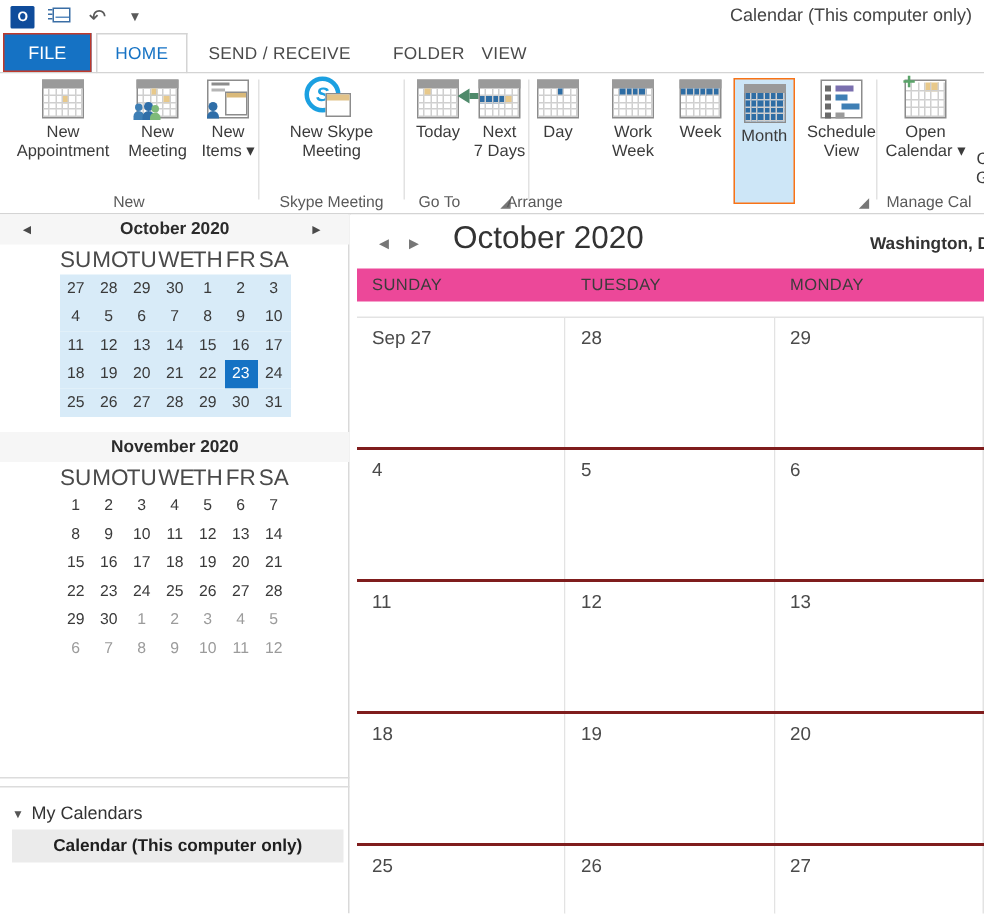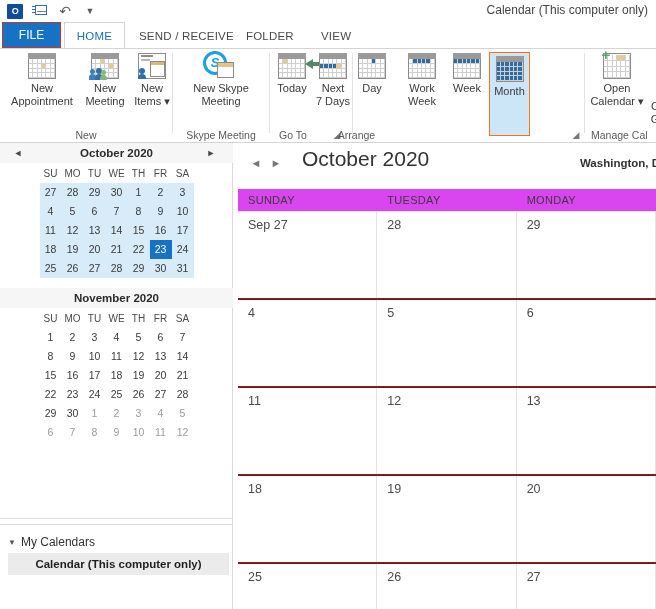--- a/index.html
+++ b/index.html
@@ -152,21 +152,21 @@
     font-size:9px; color:#4a4a4a;
   }
   .mini-nav.prev { left:8px; }
   .mini-nav.next { right:12px; }
   .mini-grid {
     display:grid; grid-template-columns:repeat(7, 22px);
     justify-content:center; margin-top:2px;
   }
   .mini-grid .dow {
     height:18px; line-height:18px; text-align:center;
-    font-size:10px; color:#4a4a4a;
+    font-size:15px; color:#4a4a4a;
   }
   .mini-grid .day {
     height:19px; line-height:19px; text-align:center;
     font-size:10.5px; color:#3a3a3a;
   }
   .mini-grid .day.other { color:#9b9b9b; }
   .mini-grid .day.inrange { background:#d8ebf8; }
   .mini-grid .day.today { background:#1572c4; color:#fff; }
   .pane-divider { position:absolute; left:0; width:233px; height:1px; background:#dcdcdc; }
 
@@ -200,22 +200,22 @@
   .cal-nav.next { left:34px; }
   .cal-title {
     position:absolute; left:68px; top:4px;
     font-size:21px; color:#333; font-weight:normal; white-space:nowrap;
   }
   .cal-location {
     position:absolute; right:-4px; top:14px;
     font-size:11.5px; font-weight:bold; color:#333; white-space:nowrap;
   }
   .dowbar {
-    position:absolute; left:4px; top:46px; width:418px; height:22px;
-    background:#d946ef; display:flex;
+    position:absolute; left:4px; top:36px; width:418px; height:22px;
+    background:#ec4899; display:flex;
   }
   .dowbar .c {
     width:159px; height:22px; line-height:22px; padding-left:10px;
     font-size:11px; color:#3b3b3b; letter-spacing:0.3px;
   }
   .calgrid {
     position:absolute; left:4px; top:68px; width:418px; height:398px;
     border-top:1px solid #e3e3e3;
   }
   .calrow {
@@ -257,21 +257,21 @@
         <span class="chev-icon">▼</span>
       </div>
     </div>
     <div class="win-title">Calendar (This computer only)</div>
   </div>
 
   <div class="tabstrip">
     <div class="tab-file">FILE</div>
     <div class="tab active" style="left:64px; width:61px;">HOME</div>
     <div class="tab" style="left:129px;">SEND / RECEIVE</div>
-    <div class="tab" style="left:236px;">FOLDER</div>
+    <div class="tab" style="left:252px;">FOLDER</div>
     <div class="tab" style="left:311px;">VIEW</div>
     <div class="tab" style="left:363px;margin-top:28px;">DEVELOPER</div>
   </div>
   <div class="tabstrip-rule"></div>
 
   <div class="ribbon">
 
     <div class="rgroup" style="left:0px; width:172px;">
       <div class="rbtn" style="left:6px; width:72px;">
         <div class="calico">
@@ -592,20 +592,42 @@
               <i class="b"></i>
               <i class="b"></i>
               <i class="b"></i>
               <i class="b"></i>
               <i class="b"></i>
           </div>
         </div>
         <div class="lbl">Month</div>
       </div>
 
+      <div class="rbtn" style="left:180px; width:56px;">
+        <div class="schedico">
+          <div class="row" style="top:3px;">
+              <div class="dot"></div>
+              <div class="bar" style="left:7px;width:12px;background:#7a6fae;"></div>
+            </div>
+          <div class="row" style="top:9px;">
+              <div class="dot"></div>
+              <div class="bar" style="left:7px;width:8px;background:#3e7fb5;"></div>
+            </div>
+          <div class="row" style="top:15px;">
+              <div class="dot"></div>
+              <div class="bar" style="left:11px;width:12px;background:#3e7fb5;"></div>
+            </div>
+          <div class="row" style="top:21px;">
+              <div class="dot"></div>
+              <div class="bar" style="left:7px;width:6px;background:#9a9a9a;"></div>
+            </div>
+        </div>
+        <div class="lbl">Schedule</div>
+        <div class="lbl" style="margin-top:0">View</div>
+      </div>
 
       <div class="rgroup-label" style="left:-112px; width:100%;">Arrange</div>
       <div class="dlglaunch" style="left:218px;">◢</div>
     </div>
     <div class="rgroup-sep" style="left:584px;"></div>
 
     <div class="rgroup" style="left:585px; width:71px;">
       <div class="rbtn" style="left:6px; width:52px;">
         <div class="calico">
           <div class="frame"></div>

